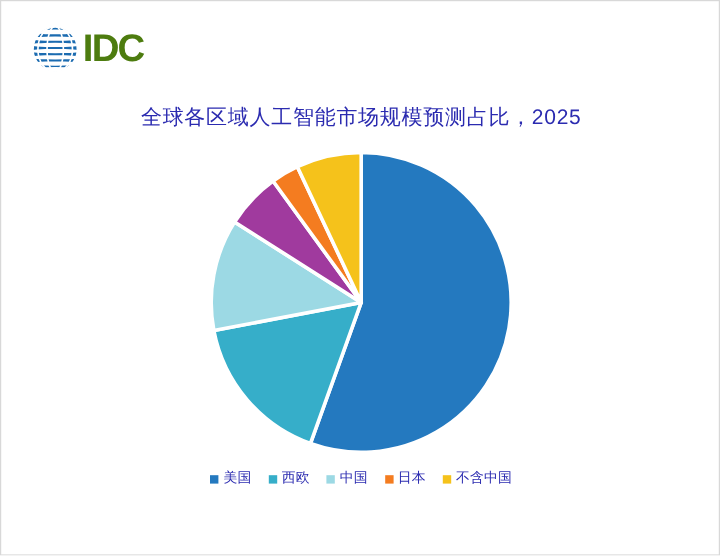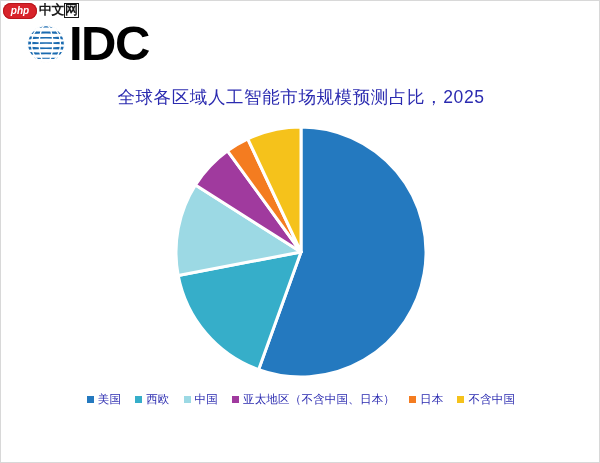--- a/index.html
+++ b/index.html
@@ -81,23 +81,23 @@
     z-index: 20;
   }
   #brand .globe {
     width: 40px;
     height: 40px;
     flex: 0 0 auto;
     display: block;
   }
   #brand .wordmark {
     font-family: "Liberation Sans", "DejaVu Sans", sans-serif;
-    font-size: 49px;
+    font-size: 32px;
     font-weight: bold;
-    color: #000000;
+    color: #4d7c0f;
     line-height: 0.92;
     letter-spacing: -1.5px;
     white-space: nowrap;
   }
 
   
   #chart-title {
     position: absolute;
     left: 0;
     top: 84px;
@@ -165,24 +165,20 @@
     color: #2b2bb0;
     letter-spacing: 0.2px;
     white-space: nowrap;
   }
 </style>
 </head>
 <body>
 
 <div id="slide">
 
-  <div id="watermark">
-    <span class="php-pill">php</span>
-    <span class="wm-cn"><span>中文</span><span class="boxed">网</span></span>
-  </div>
 
   <div id="brand">
     <svg class="globe" viewBox="0 0 100 100" aria-hidden="true">
       <defs>
         <clipPath id="globeClip">
             <circle cx="50" cy="50" r="46"></circle>
           </clipPath>
       </defs>
       <circle cx="50" cy="50" r="46" fill="#1b6bb0"></circle>
       <g clip-path="url(#globeClip)" fill="#ffffff">
@@ -225,24 +221,20 @@
       </div>
       <div class="legend-item">
         <span class="swatch" style="background: rgb(54, 174, 201);"></span>
         <span class="legend-label">西欧</span>
       </div>
       <div class="legend-item">
         <span class="swatch" style="background: rgb(156, 217, 228);"></span>
         <span class="legend-label">中国</span>
       </div>
       <div class="legend-item">
-        <span class="swatch" style="background: rgb(160, 58, 158);"></span>
-        <span class="legend-label">亚太地区（不含中国、日本）</span>
-      </div>
-      <div class="legend-item">
         <span class="swatch" style="background: rgb(244, 124, 32);"></span>
         <span class="legend-label">日本</span>
       </div>
       <div class="legend-item">
         <span class="swatch" style="background: rgb(245, 194, 27);"></span>
         <span class="legend-label">不含中国</span>
       </div>
     </div>
 
 

